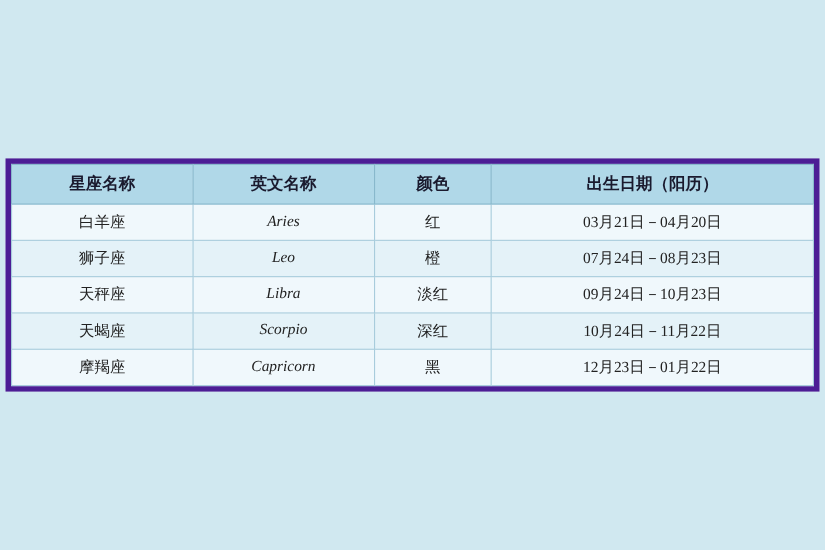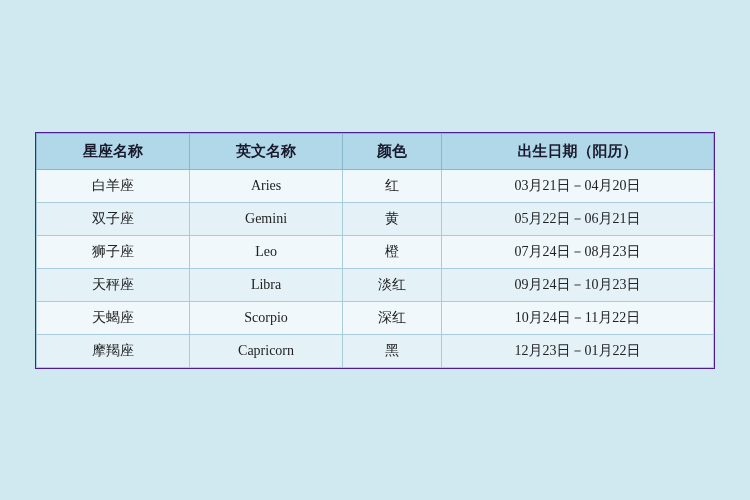--- a/index.html
+++ b/index.html
@@ -13,22 +13,22 @@
       height: 500px;
       background-color: #d0e8f0;
       display: flex;
       align-items: center;
       justify-content: center;
       font-family: "SimSun", "宋体", serif;
     }
 
     .table-container {
       background-color: #e8f4f8;
-      border: 1px solid #4c1d95;
-      width: 680px;
+      border: 5px solid #4c1d95;
+      width: 740px;
     }
 
     table {
       width: 100%;
       border-collapse: collapse;
     }
 
     thead tr {
       background-color: #b0d8e8;
     }
@@ -56,20 +56,21 @@
       text-align: center;
       font-size: 14px;
       color: #222;
     }
 
     td:nth-child(1) {
       font-size: 14px;
     }
 
     td:nth-child(2) {
+      font-style: italic;
     }
   </style>
 </head>
 <body>
 
 <div class="table-container">
   <table>
     <thead>
       <tr>
         <th>星座名称</th>
@@ -77,26 +78,20 @@
         <th>颜色</th>
         <th>出生日期（阳历）</th>
       </tr>
     </thead>
     <tbody id="table-body">
     <tr>
           <td>白羊座</td>
           <td>Aries</td>
           <td>红</td>
           <td>03月21日－04月20日</td>
-        </tr>
-        <tr>
-          <td>双子座</td>
-          <td>Gemini</td>
-          <td>黄</td>
-          <td>05月22日－06月21日</td>
         </tr>
         <tr>
           <td>狮子座</td>
           <td>Leo</td>
           <td>橙</td>
           <td>07月24日－08月23日</td>
         </tr>
         <tr>
           <td>天秤座</td>
           <td>Libra</td>

